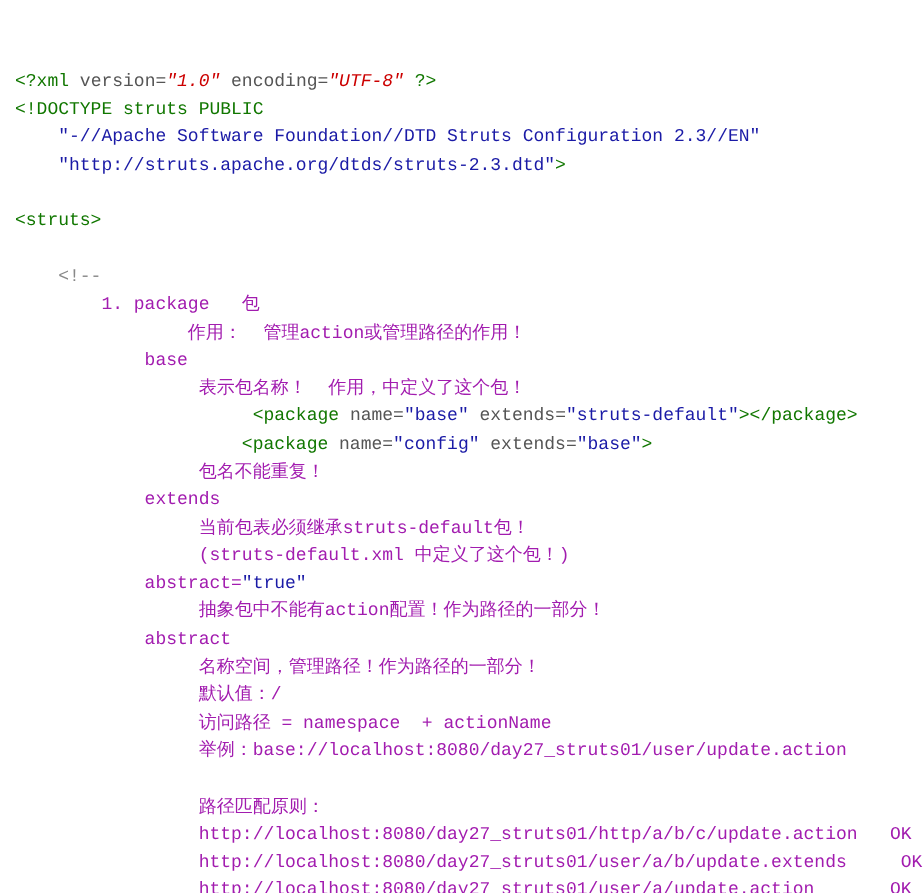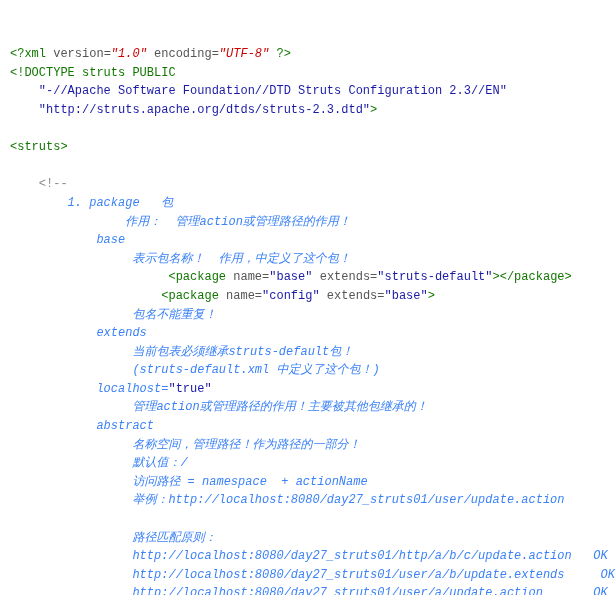--- a/index.html
+++ b/index.html
@@ -10,21 +10,21 @@
     font-size: 12px;
     line-height: 1.55;
     white-space: pre;
     color: #333;
   }
   .tag { color: #117700; margin-top: 16px; }
   .attr { color: #555; text-align: right; }
   .str { color: #1a1aa6; }
   .num { color: #cc0000; font-style: italic; }
   .comment { color: #888888; }
-  .comment-body { color: #3b82f6; font-style: italic; }
+  .comment-body { color: #a21caf; }
 </style>
 </head>
 <body>
 
 <span><span class="tag">&lt;?xml </span><span class="attr">version=</span><span class="num">"1.0"</span><span class="attr"> encoding=</span><span class="num">"UTF-8"</span><span class="tag"> ?&gt;</span></span>
 <span><span class="tag">&lt;!DOCTYPE struts PUBLIC</span></span>
 <span><span>    </span><span class="str">"-//Apache Software Foundation//DTD Struts Configuration 2.3//EN"</span></span>
 <span><span>    </span><span class="str">"http://struts.apache.org/dtds/struts-2.3.dtd"</span><span class="tag">&gt;</span></span>
 
 <span><span class="tag">&lt;struts&gt;</span></span>
@@ -33,27 +33,27 @@
 <span class="comment-body">        1. package   包</span>
 <span class="comment-body">                作用：  管理action或管理路径的作用！</span>
 <span class="comment-body">            base</span>
 <span class="comment-body">                 表示包名称！  作用，中定义了这个包！</span>
 <span><span>                      </span><span class="tag">&lt;package </span><span class="attr">name=</span><span class="str">"base"</span><span class="attr"> extends=</span><span class="str">"struts-default"</span><span class="tag">&gt;</span><span class="tag">&lt;/package&gt;</span></span>
 <span><span>                     </span><span class="tag">&lt;package </span><span class="attr">name=</span><span class="str">"config"</span><span class="attr"> extends=</span><span class="str">"base"</span><span class="tag">&gt;</span></span>
 <span class="comment-body">                 包名不能重复！</span>
 <span class="comment-body">            extends</span>
 <span class="comment-body">                 当前包表必须继承struts-default包！</span>
 <span class="comment-body">                 (struts-default.xml 中定义了这个包！)</span>
-<span><span class="comment-body">            localhost=</span><span class="str">"true"</span></span>
-<span class="comment-body">                 管理action或管理路径的作用！主要被其他包继承的！</span>
+<span><span class="comment-body">            abstract=</span><span class="str">"true"</span></span>
+<span class="comment-body">                 抽象包中不能有action配置！作为路径的一部分！</span>
 <span class="comment-body">            abstract</span>
 <span class="comment-body">                 名称空间，管理路径！作为路径的一部分！</span>
 <span class="comment-body">                 默认值：/</span>
 <span class="comment-body">                 访问路径 = namespace  + actionName</span>
-<span class="comment-body">                 举例：http://localhost:8080/day27_struts01/user/update.action</span>
+<span class="comment-body">                 举例：base://localhost:8080/day27_struts01/user/update.action</span>
 <span class="comment-body"></span>
 <span class="comment-body">                 路径匹配原则：</span>
 <span class="comment-body">                 http://localhost:8080/day27_struts01/http/a/b/c/update.action   OK</span>
 <span class="comment-body">                 http://localhost:8080/day27_struts01/user/a/b/update.extends     OK</span>
 <span class="comment-body">                 http://localhost:8080/day27_struts01/user/a/update.action       OK</span>
 
 
 
 
 </body></html>

